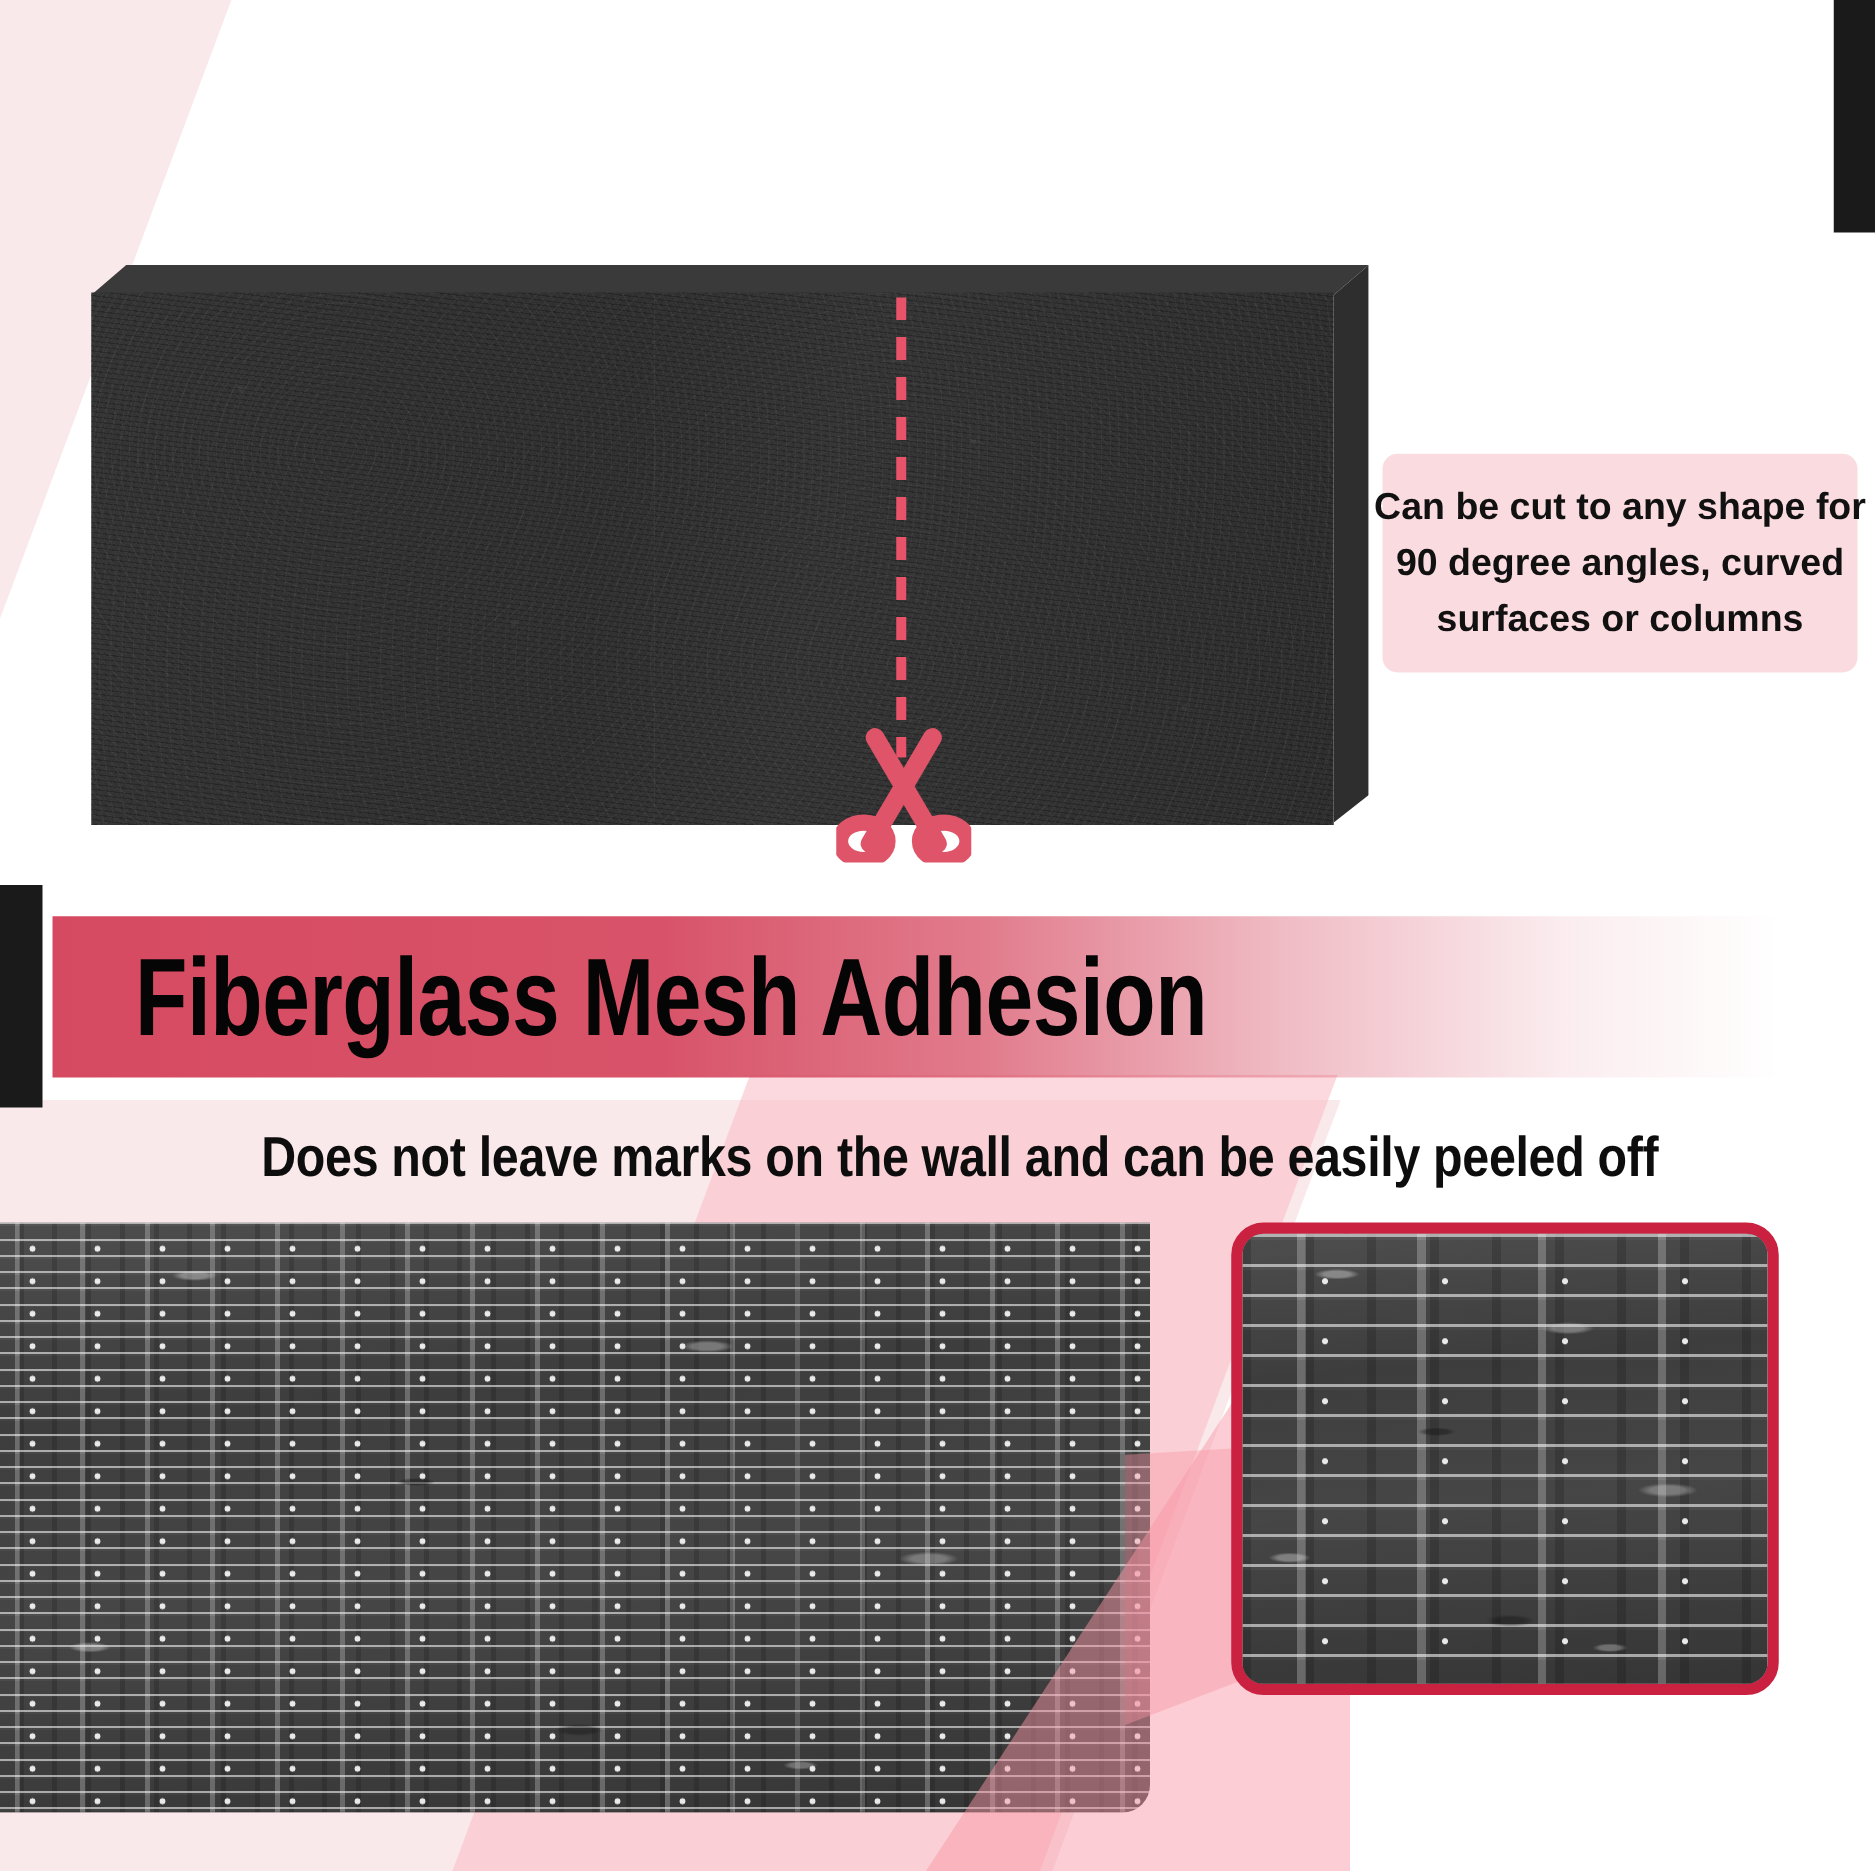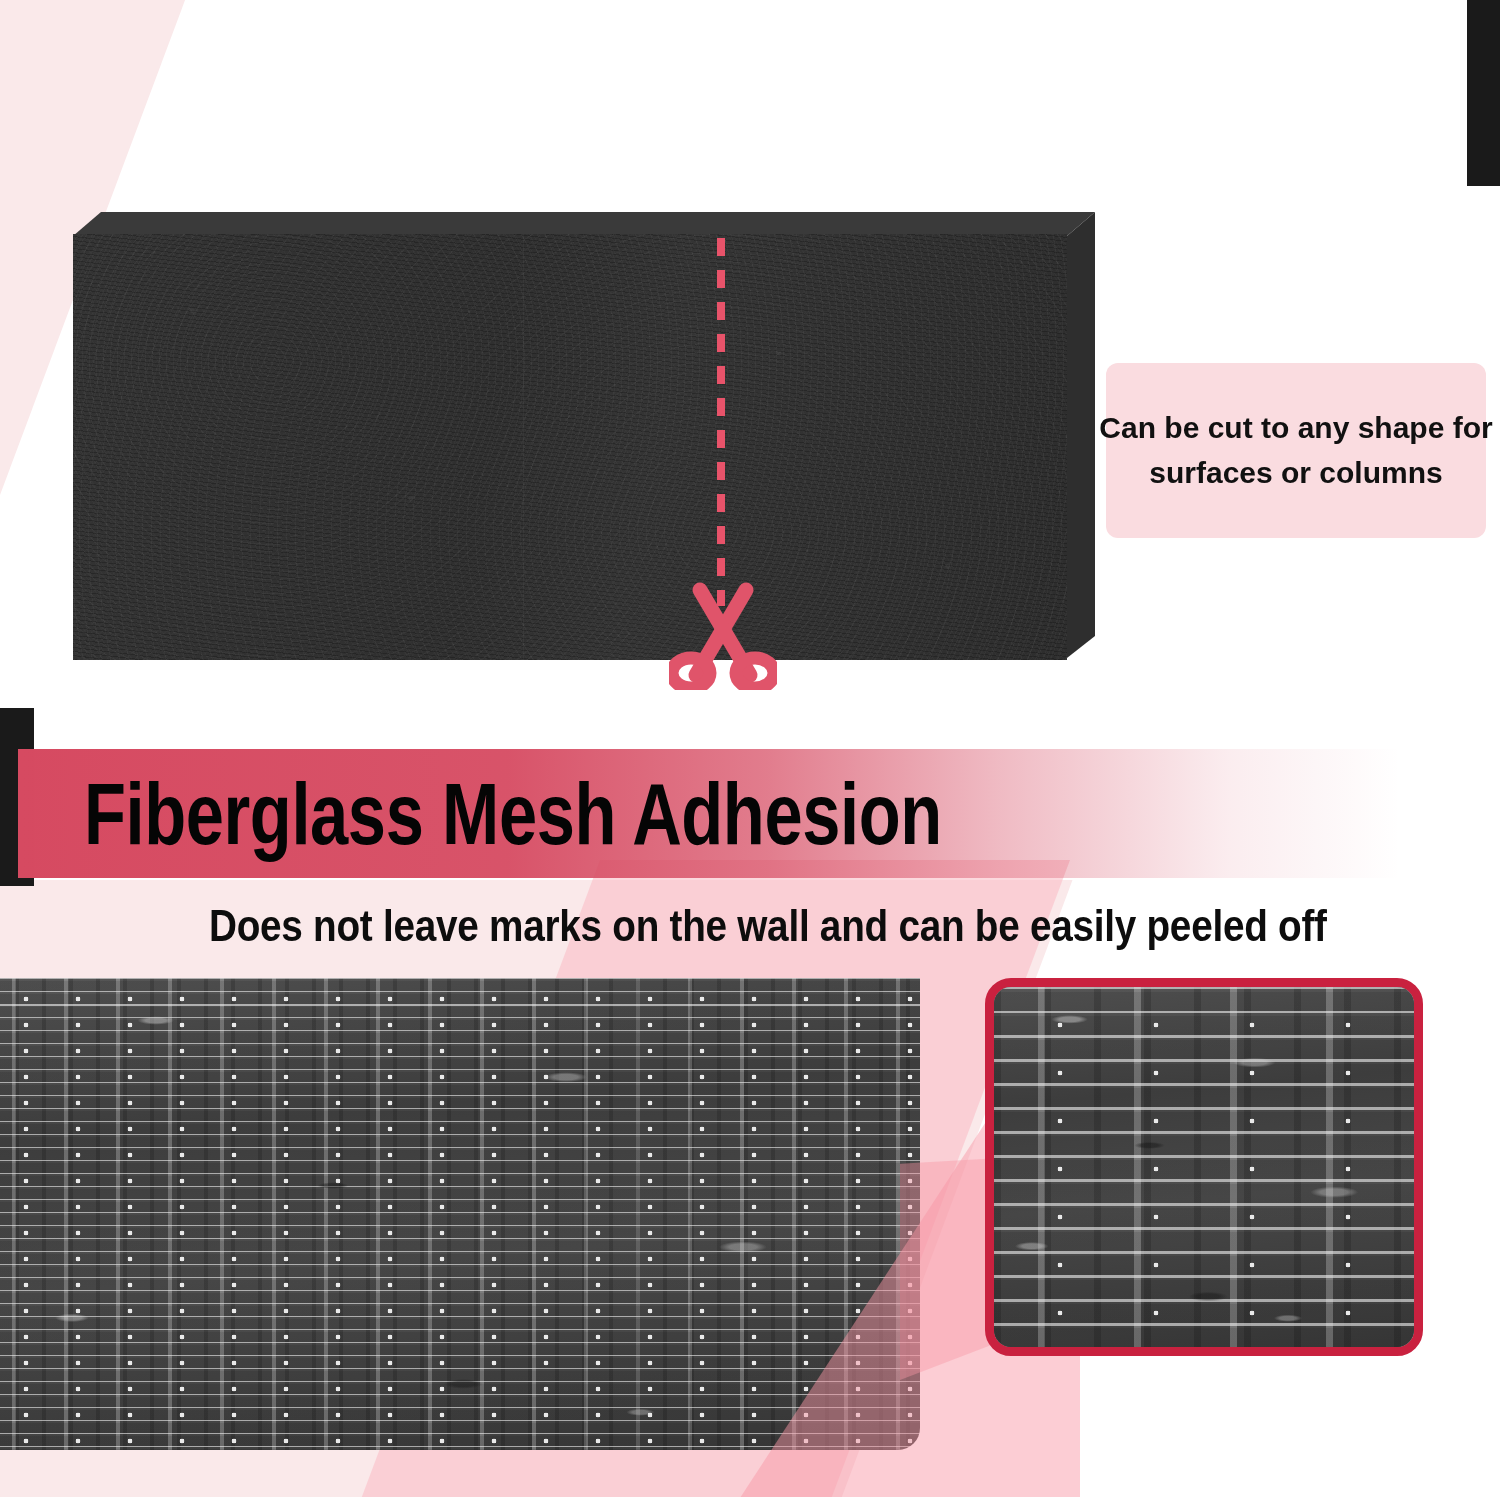--- a/index.html
+++ b/index.html
@@ -122,25 +122,24 @@
   }
   #banner-1 .banner-title {
     margin-left: auto;
     margin-right: 10px;
     font-size: 86px;
     transform-origin: right center;
   }
 
   
   #banner-2 {
-    left: 18px;
+    left: 42px;
     top: 733px;
     width: 1440px;
     height: 129px;
-    margin-top: 16px;
   }
   #banner-2 .banner-strip {
     background: linear-gradient(to right,
       rgba(214,74,97,1.00) 0%,
       rgba(214,74,97,0.95) 34%,
       rgba(214,74,97,0.72) 52%,
       rgba(214,74,97,0.38) 68%,
       rgba(214,74,97,0.10) 84%,
       rgba(214,74,97,0.00) 96%);
   }
@@ -410,20 +409,21 @@
         <line x1="27" y1="97" x2="77" y2="12"></line>
         <line x1="81" y1="97" x2="31" y2="12"></line>
       </g>
       <ellipse cx="22" cy="95" rx="19" ry="15" fill="none" stroke="#e0546a" stroke-width="13"></ellipse>
       <ellipse cx="86" cy="95" rx="19" ry="15" fill="none" stroke="#e0546a" stroke-width="13"></ellipse>
     </svg>
   </div>
 
   <div id="callout-box">
     <div class="line">Can be cut to any shape for</div>
+    <div class="line">90 degree angles, curved</div>
     <div class="line">surfaces or columns</div>
   </div>
 
   <div class="banner-bar-black" id="banner-2-black"></div>
   <div class="banner" id="banner-2">
     <div class="banner-strip"></div>
     <div class="banner-title">Fiberglass Mesh Adhesion</div>
   </div>
 
   <div id="subtitle">

